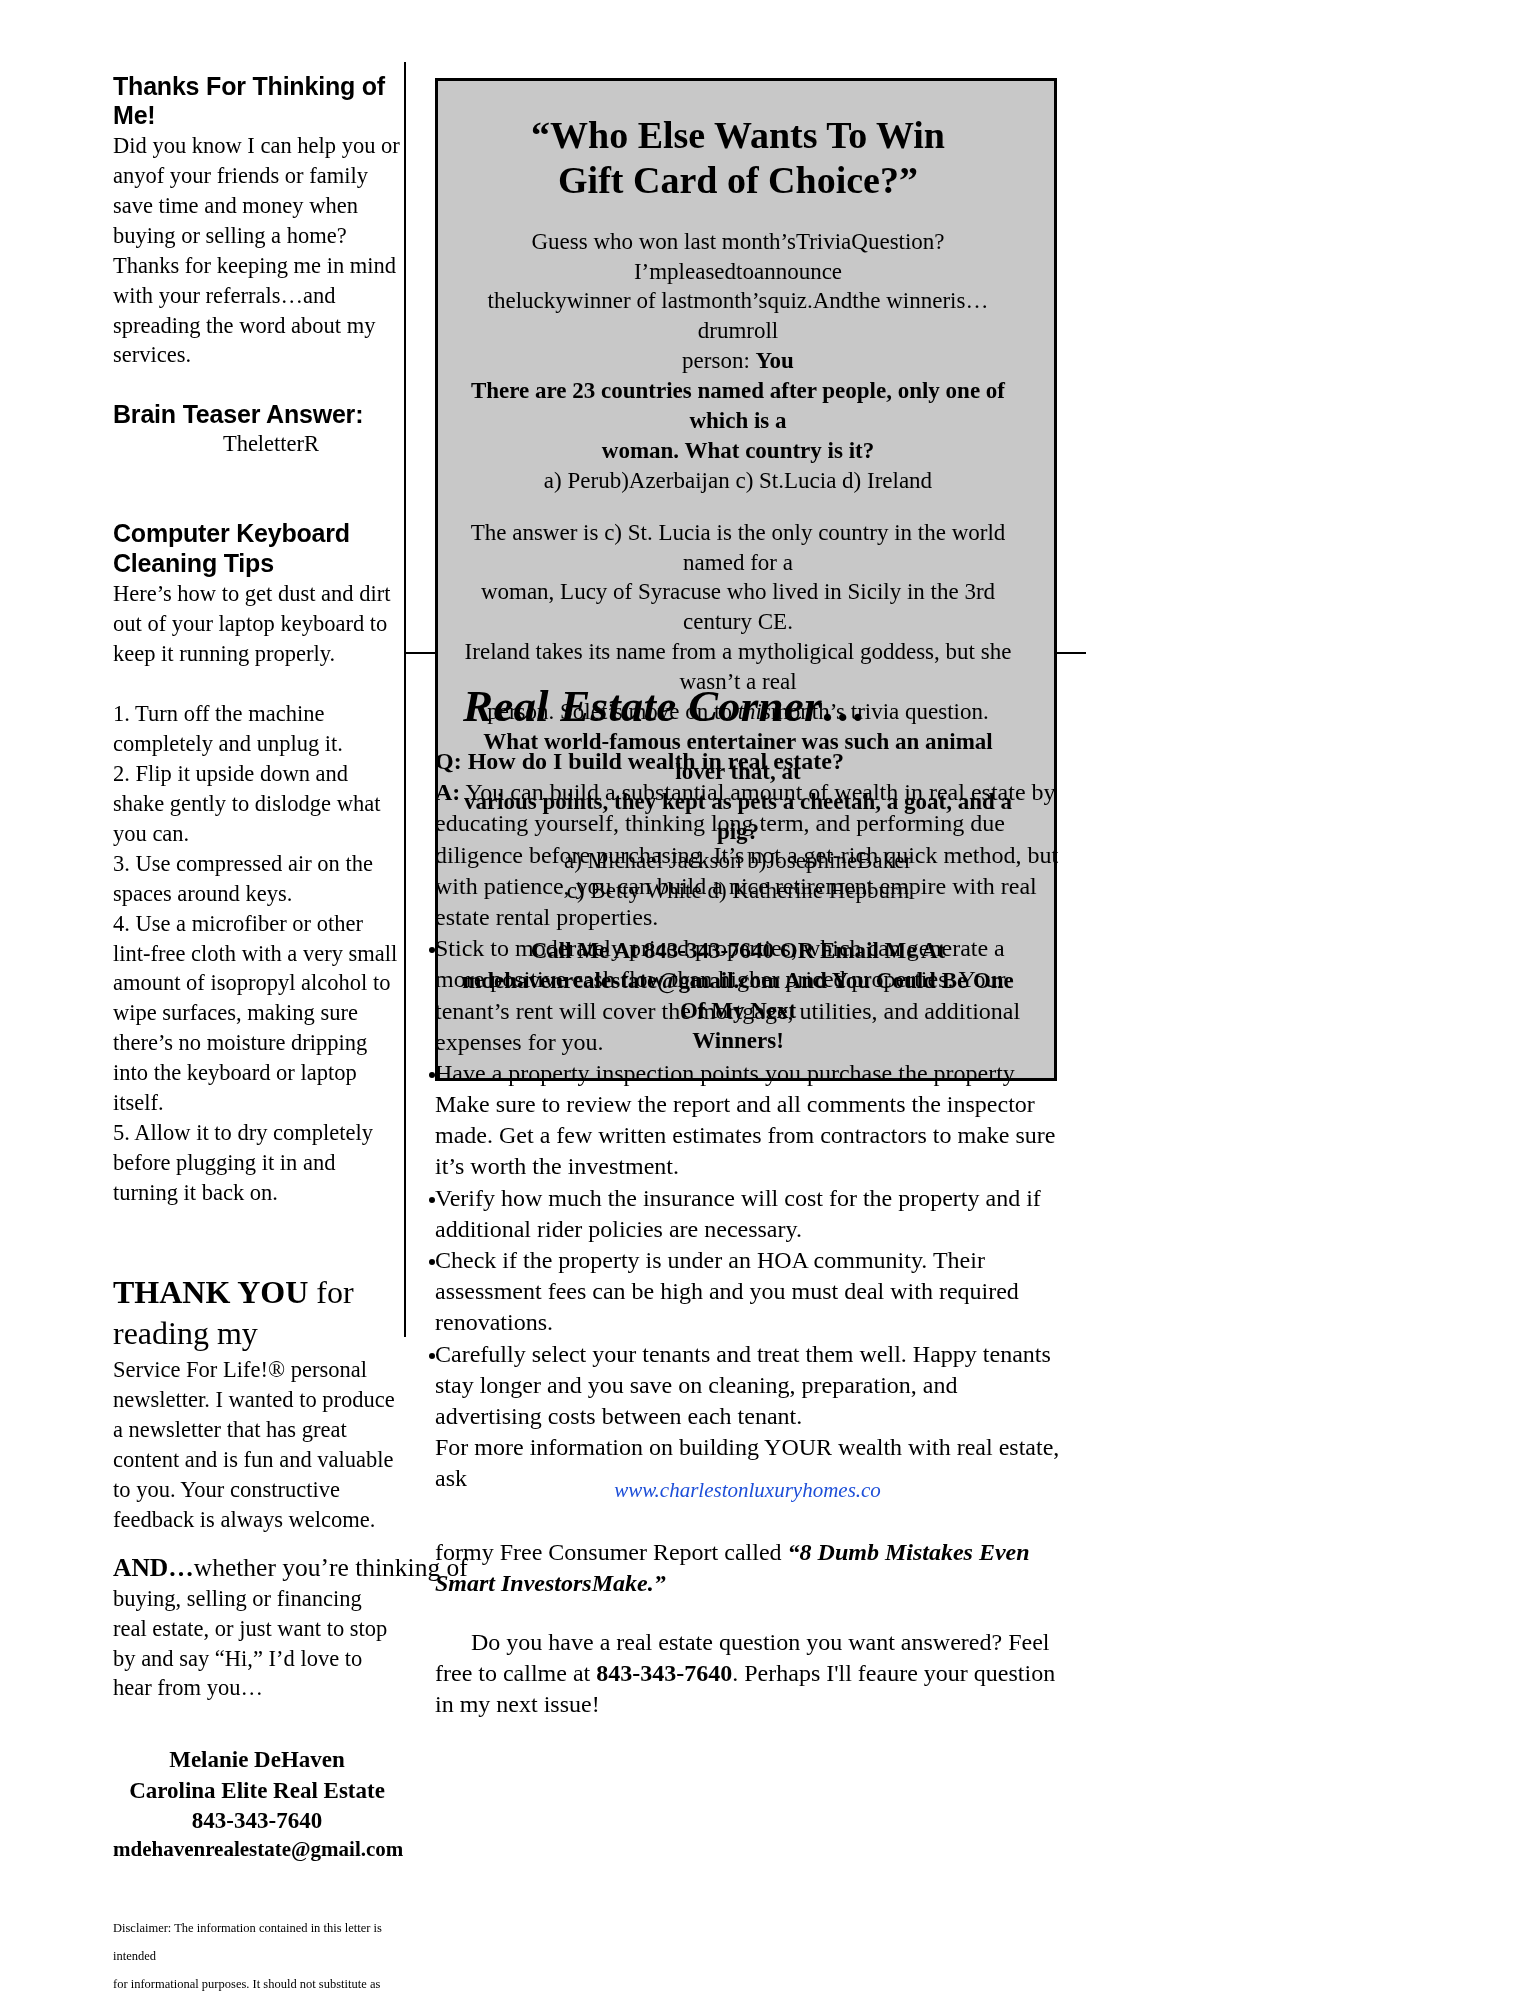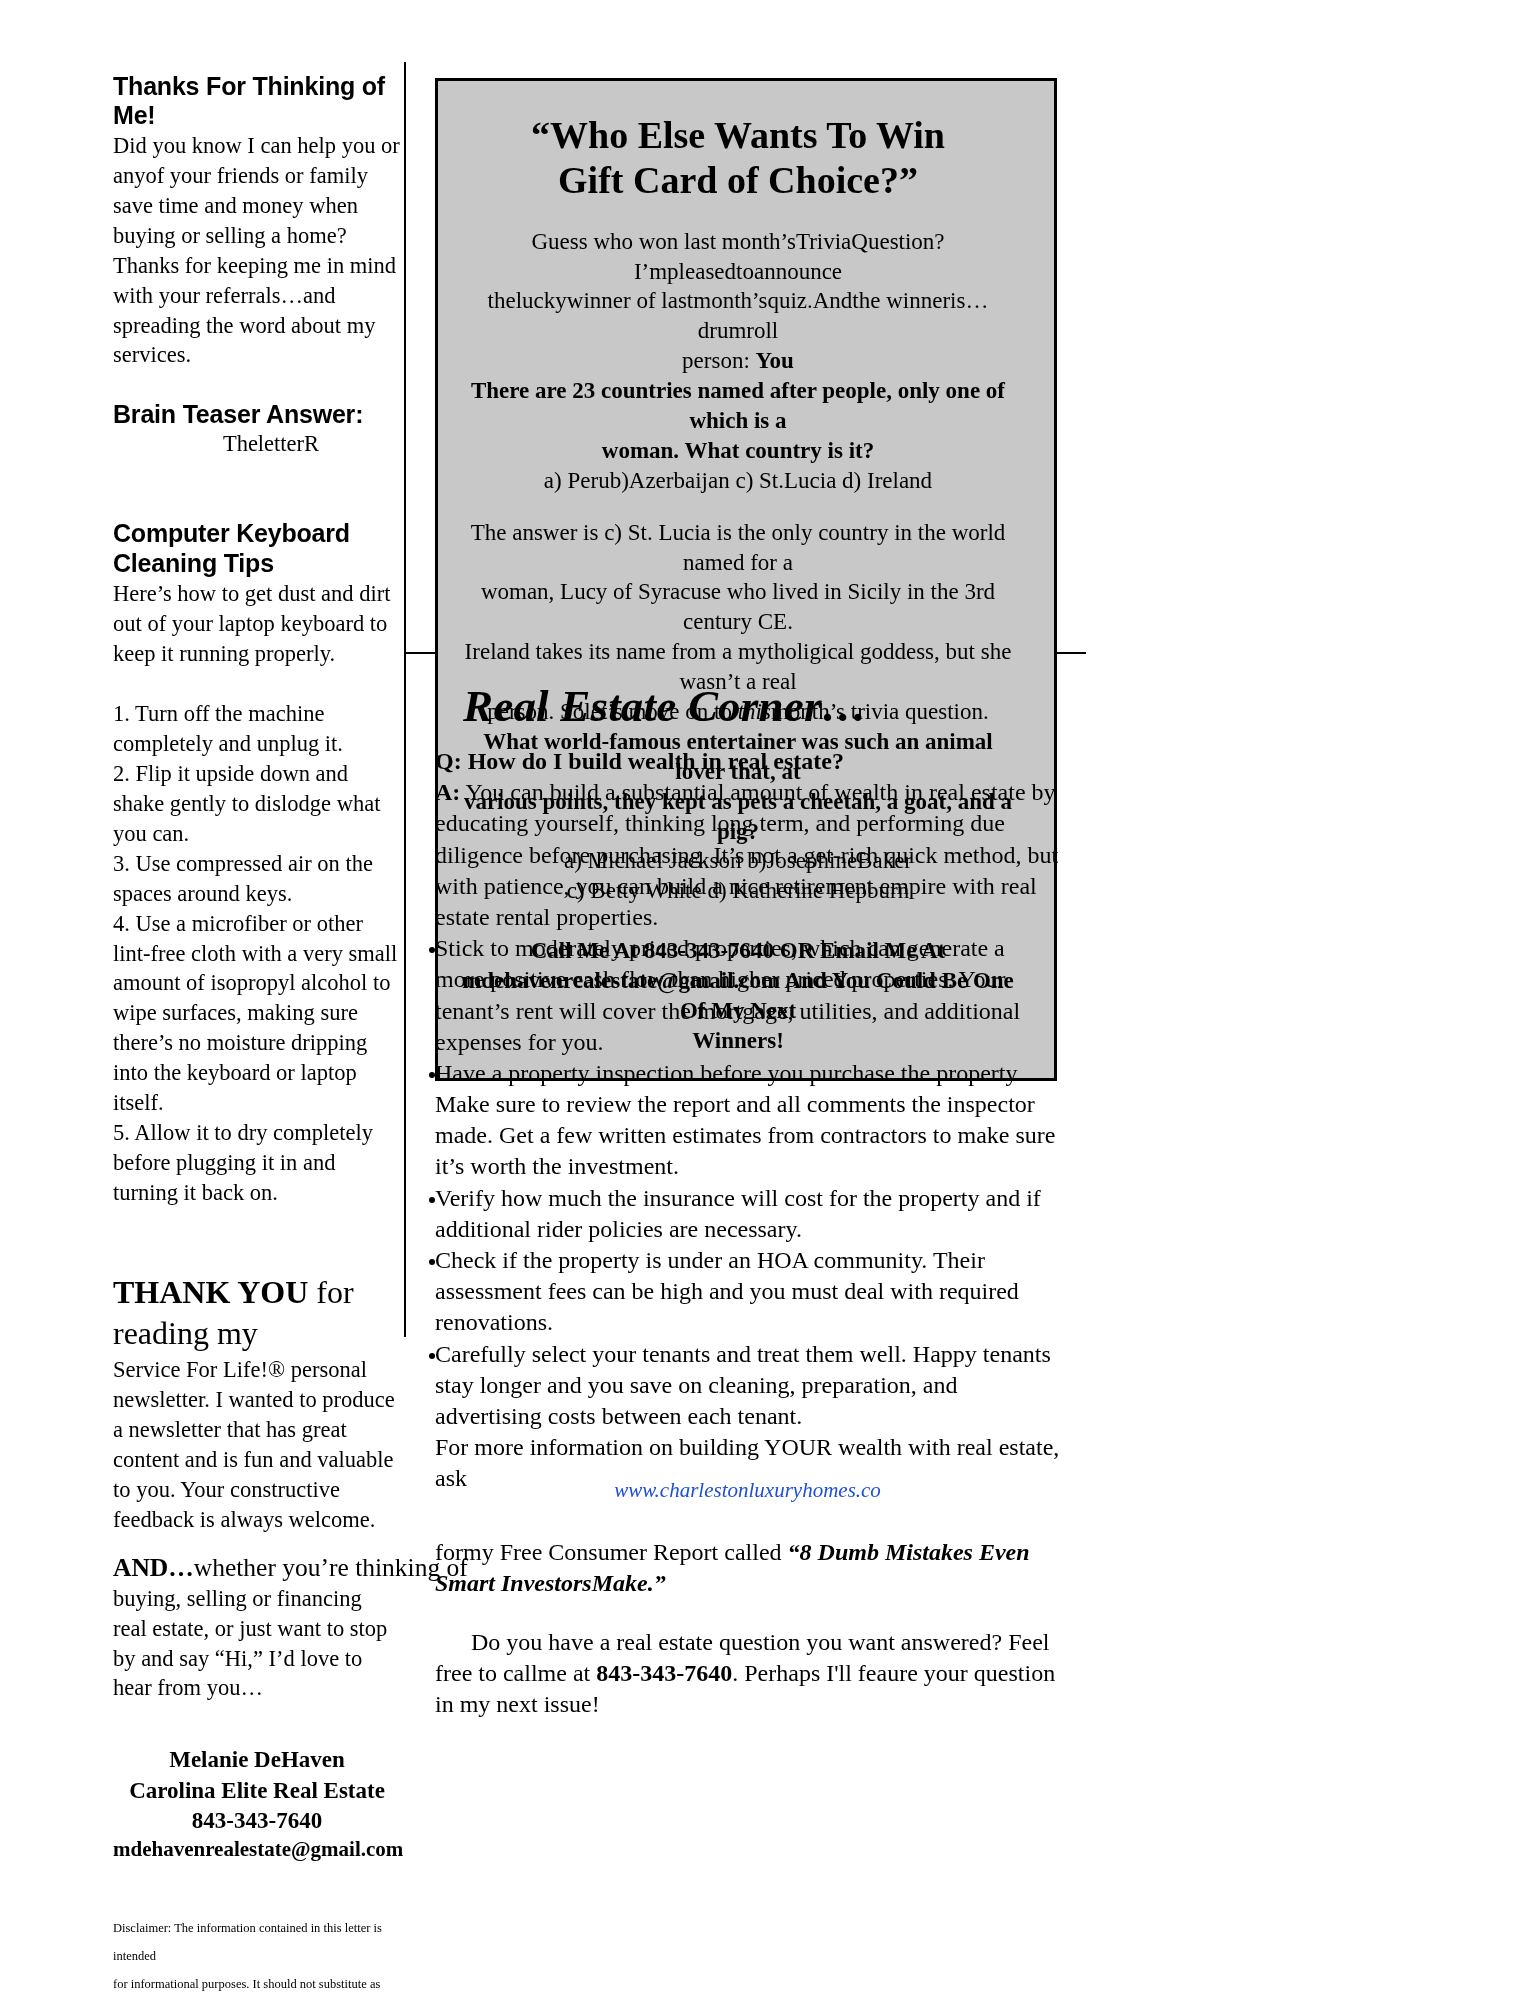--- a/index.html
+++ b/index.html
@@ -288,21 +288,21 @@
   </div>
 
   <div class="rec-wrap">
     <h1 class="rec-title">Real Estate Corner…</h1>
 
     <p class="rec-q">Q: How do I build wealth in real estate?</p>
 
     <p class="rec-p"><b>A:</b><span> You can build a substantial amount of wealth in real estate by educating yourself, thinking long term, and performing due diligence before purchasing. It’s not a get-rich quick method, but with patience, you can build a nice retirement empire with real estate rental properties.</span></p>
 
     <p class="rec-p bullet-dot">Stick to moderately priced properties, which can generate a more positive cash flow than higher priced properties. Your tenant’s rent will cover the mortgage, utilities, and additional expenses for you.</p>
-    <p class="rec-p bullet-dot">Have a property inspection before you purchase the property. Make sure to review the report and all comments the inspector made. Get a few written estimates from contractors to make sure it’s worth the investment.</p>
+    <p class="rec-p bullet-dot">Have a property inspection points you purchase the property. Make sure to review the report and all comments the inspector made. Get a few written estimates from contractors to make sure it’s worth the investment.</p>
     <p class="rec-p bullet-dot">Verify how much the insurance will cost for the property and if additional rider policies are necessary.</p>
     <p class="rec-p bullet-dot">Check if the property is under an HOA community. Their assessment fees can be high and you must deal with required renovations.</p>
     <p class="rec-p bullet-dot">Carefully select your tenants and treat them well. Happy tenants stay longer and you save on cleaning, preparation, and advertising costs between each tenant.</p>
 
     <p class="rec-p">For more information on building YOUR wealth with real estate, ask</p>
 
     <div class="rec-gap"></div>
     <div class="rec-gap-sm"></div>
 
     <p class="rec-p"><span>formy Free Consumer Report called </span><span class="rec-bolditalic">“8 Dumb Mistakes Even Smart InvestorsMake.”</span></p>

